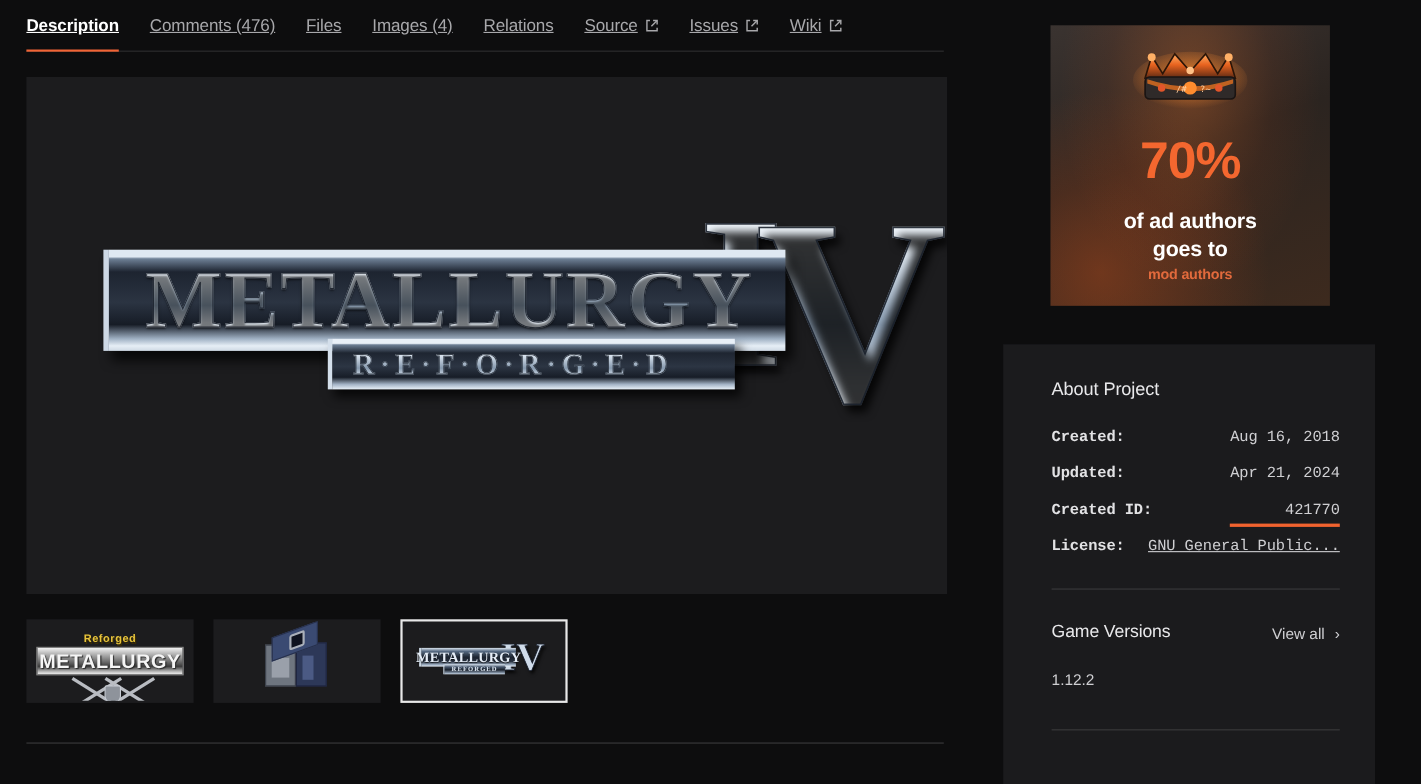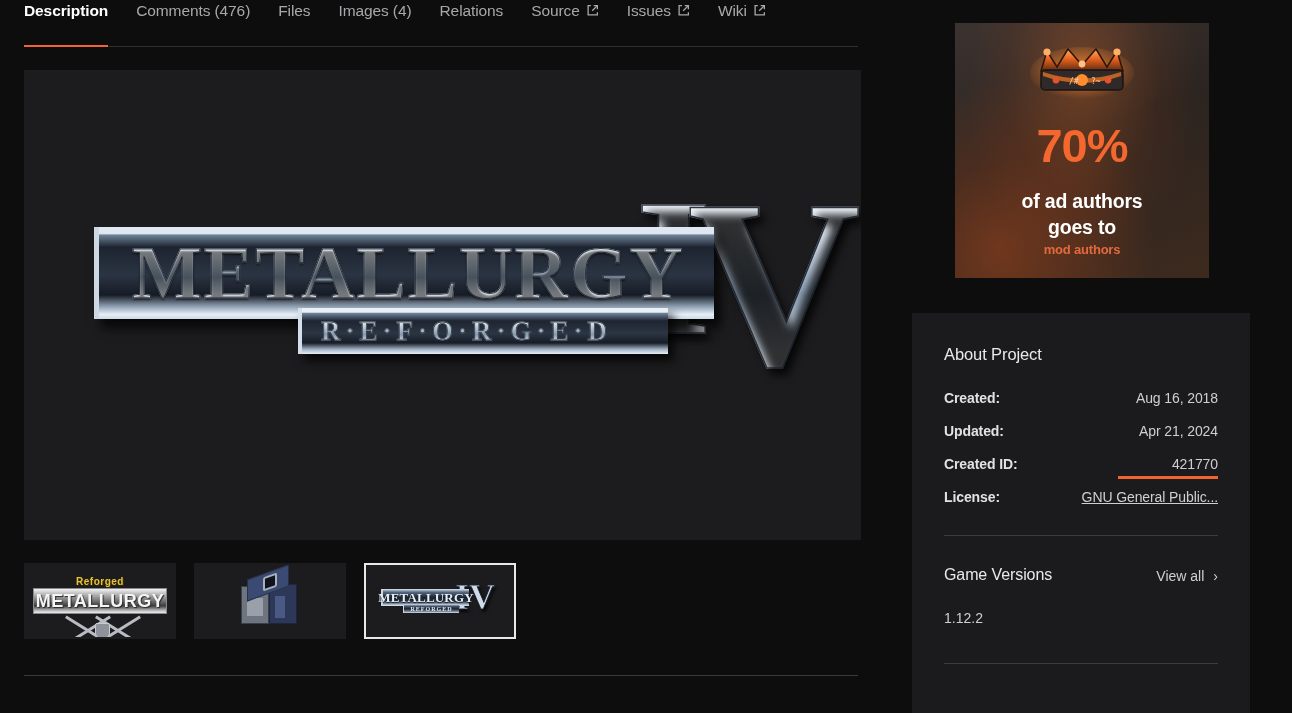--- a/index.html
+++ b/index.html
@@ -34,25 +34,26 @@
     border-bottom: 1px solid #2f2f30;
     width: 834px;
   }
   .tab {
     position: relative;
     display: flex;
     align-items: center;
     gap: 6px;
     font-size: 15.5px;
     color: #a8a8ab;
-    padding: 0 0 26px 0;
+    padding: 0 0 13px 0;
     margin-right: 28px;
     cursor: pointer;
     white-space: nowrap;
     letter-spacing: -0.1px;
+    text-decoration: underline;
   }
   .tab.active {
     color: #ffffff;
     font-weight: bold;
   }
   .tab.active::after {
     content: "";
     position: absolute;
     left: 0; right: 0; bottom: -1px;
     height: 2.5px;
@@ -351,34 +352,35 @@
     letter-spacing: -0.2px;
   }
 
   .about-card {
     position: absolute;
     left: 0;
     top: 313px;
     width: 338px;
     min-height: 400px;
     background: #1b1b1d;
-    padding: 32px 32px 0 32px;
+    padding: 32px 32px 0 44px;
   }
   .about-title {
     font-size: 16.5px;
     color: #e9e9eb;
     margin-bottom: 26px;
     letter-spacing: -0.1px;
   }
   .info-row {
     display: flex;
     justify-content: space-between;
     align-items: center;
     margin-bottom: 17px;
     position: relative;
+    font-family: Liberation Mono, monospace;
   }
   .info-label {
     font-size: 14px;
     color: #e2e2e4;
     font-weight: bold;
     letter-spacing: -0.1px;
   }
   .info-value {
     font-size: 14px;
     color: #cfcfd2;

